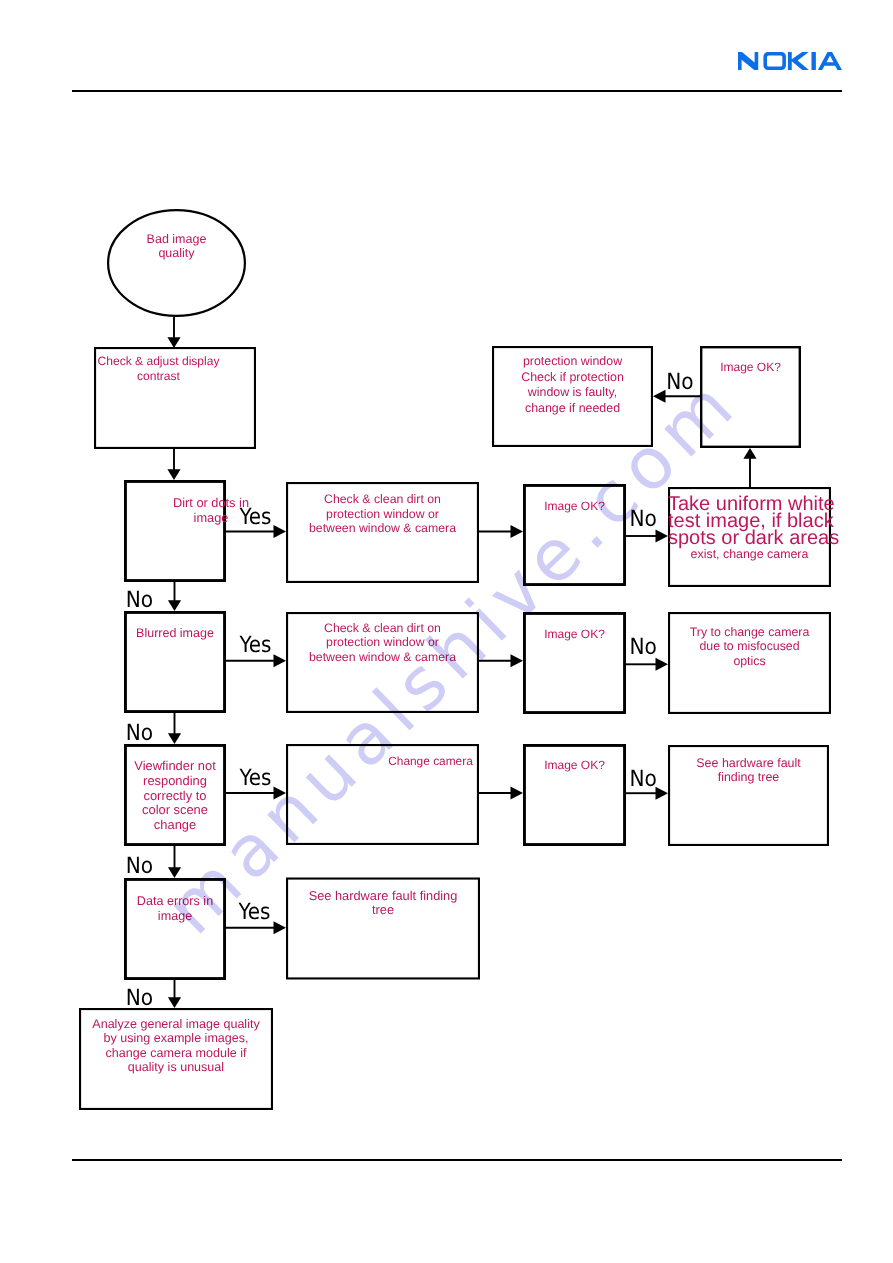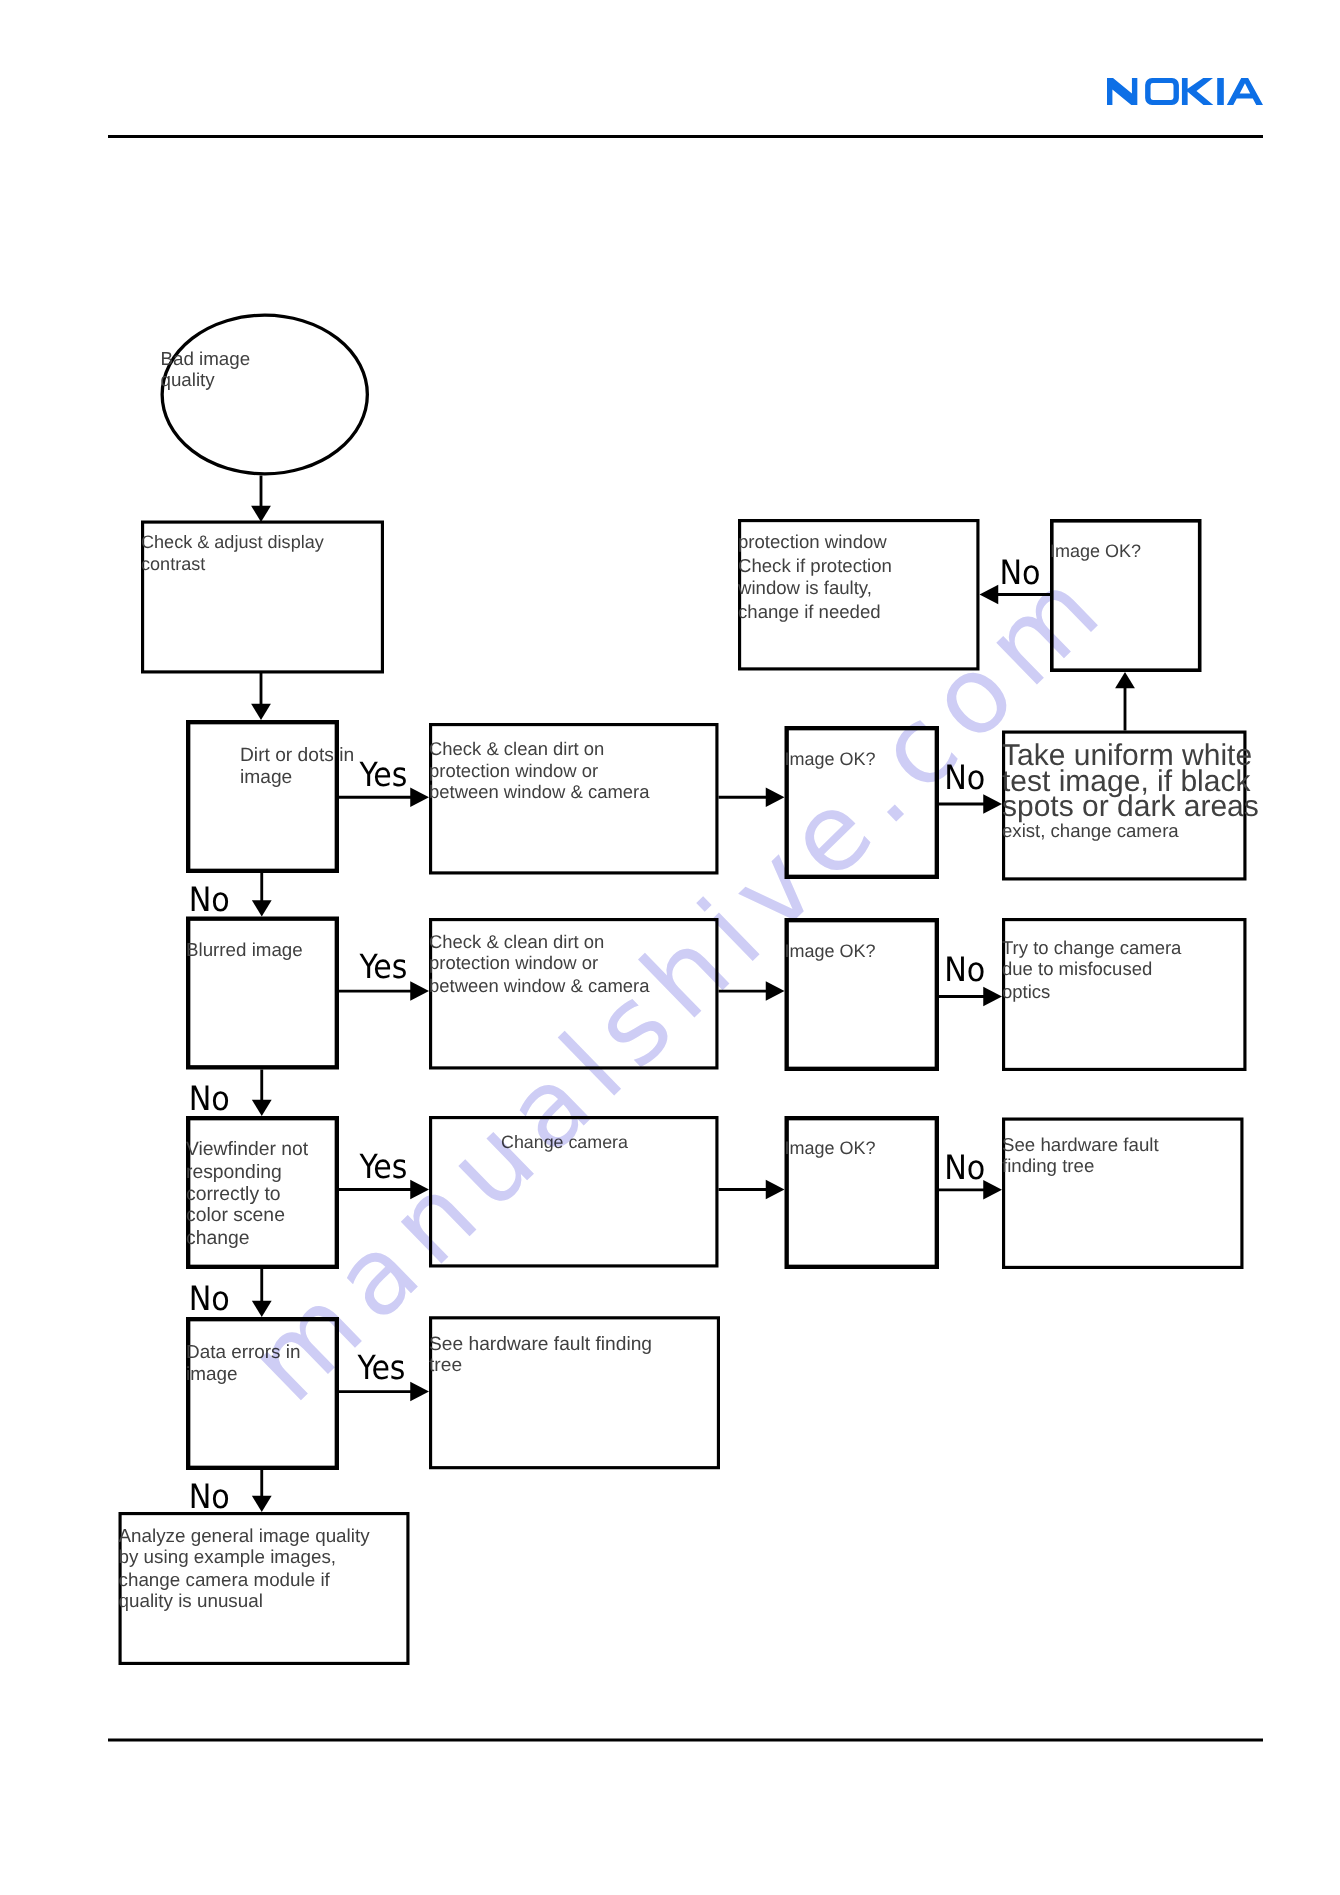--- a/index.html
+++ b/index.html
@@ -8,21 +8,21 @@
        -webkit-font-smoothing:antialiased;text-rendering:geometricPrecision;}
   .page{position:absolute;left:0;top:0;width:893px;height:1263px;background:#ffffff;}
   .layer{position:absolute;left:0;top:0;width:893px;height:1263px;}
   #wm-layer{z-index:5;mix-blend-mode:multiply;}
   #chart-layer{z-index:2;}
   #chart-text{z-index:3;}
   #header-layer{z-index:4;}
   #hdr-rule{position:absolute;left:71.5px;top:89.8px;width:770.5px;height:2.2px;background:#000;}
   #ftr-rule{position:absolute;left:71.5px;top:1159px;width:770.5px;height:2.2px;background:#000;}
   #nokia-logo{position:absolute;left:738px;top:52px;width:104px;height:18px;}
-  .nodetext{position:absolute;color:#404040;white-space:pre;transform:translateZ(0);}
+  .nodetext{position:absolute;text-align:center;color:#be185d;white-space:pre;transform:translateZ(0);}
   .edgelbl{position:absolute;color:#000;line-height:1;white-space:pre;transform:translateZ(0);
     font-family:"DejaVu Sans", sans-serif;font-stretch:condensed;text-align:right;}
 </style>
 </head>
 <body>
 
 <div class="page"></div>
 
 <svg class="layer" id="wm-layer" width="893" height="1263" viewBox="0 0 893 1263">
   <text id="wm-text" x="0" y="0" font-family="DejaVu Sans, sans-serif" font-size="71" font-weight="400" letter-spacing="9" transform="translate(196,938) rotate(-44.2)" fill="#cecdf5">manualshive.com</text>

